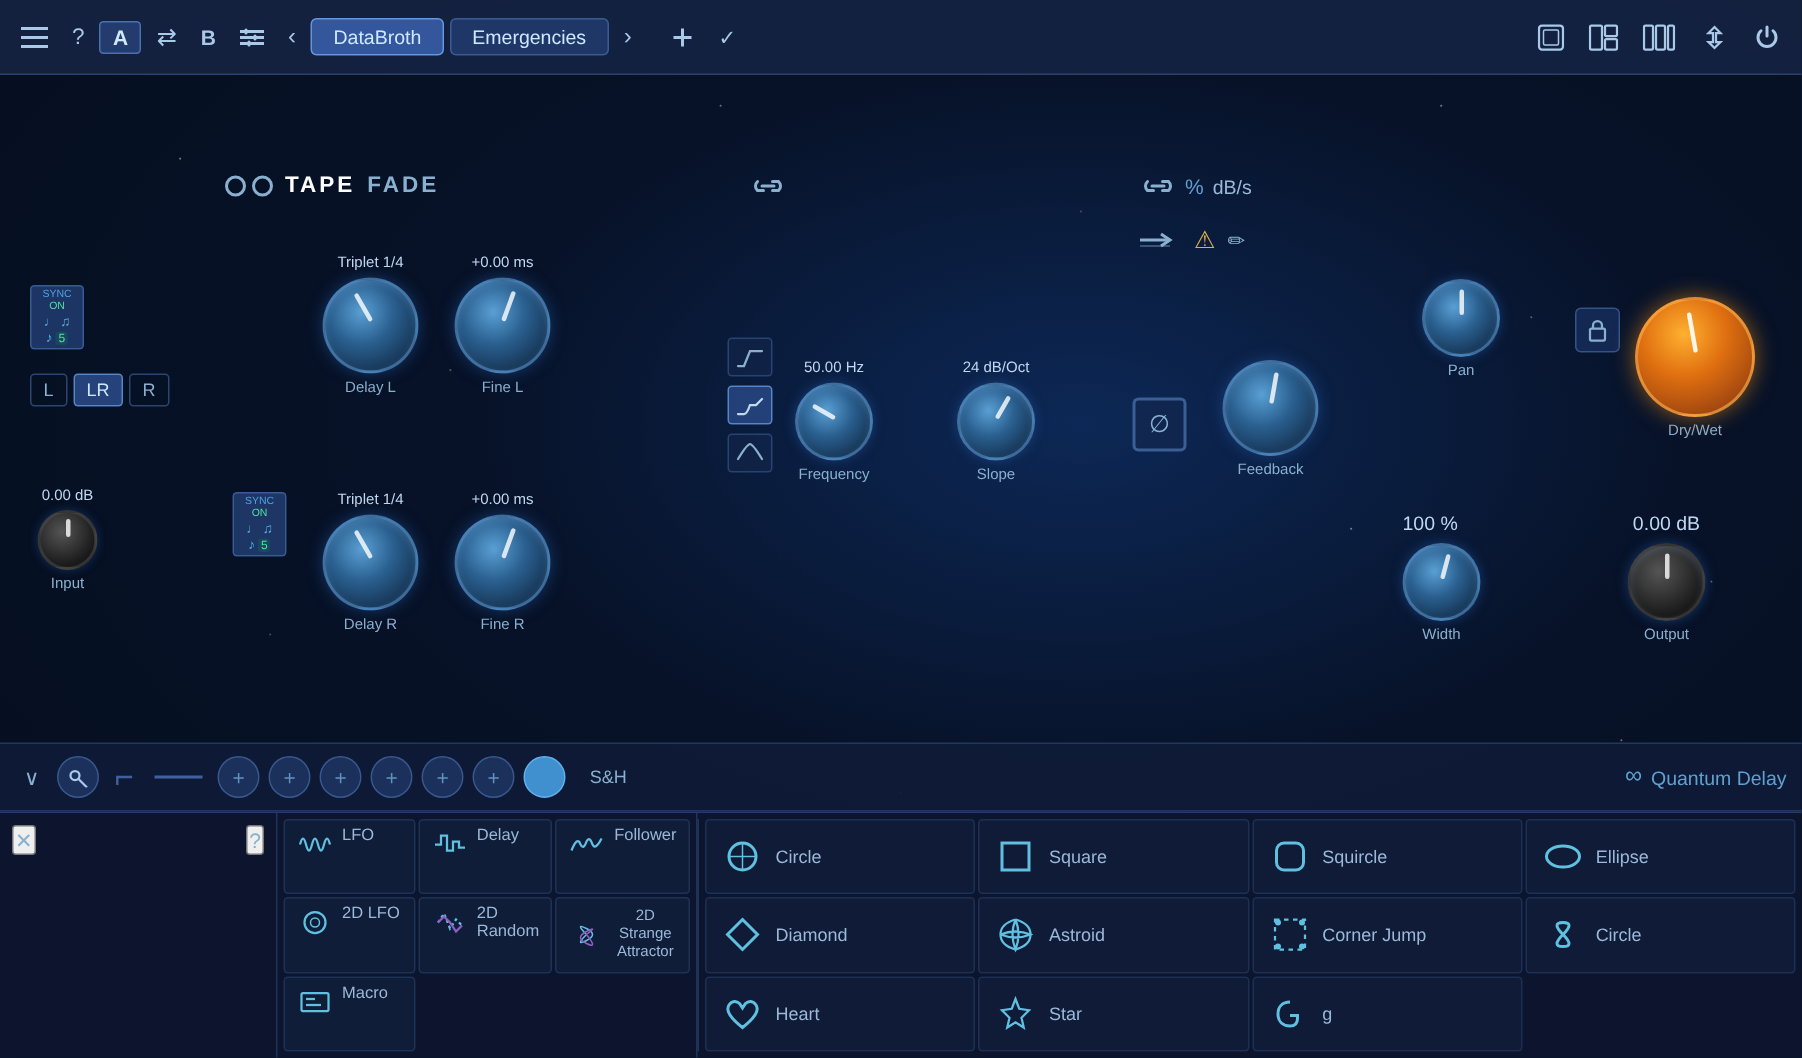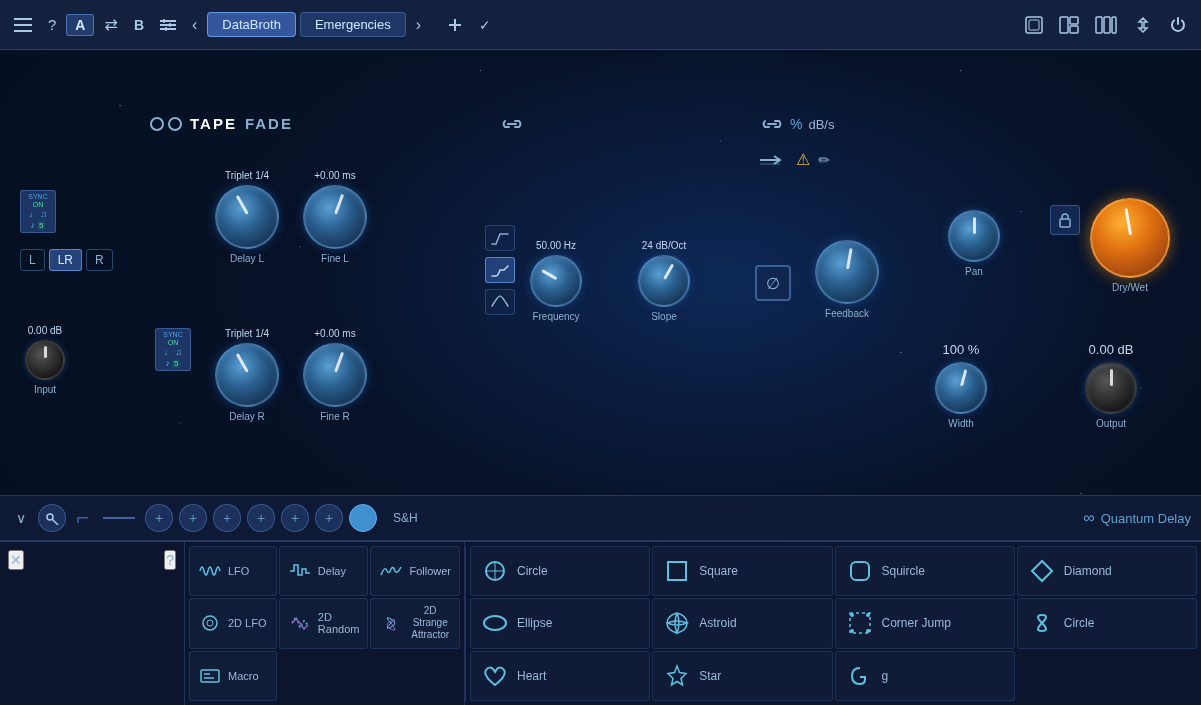--- a/index.html
+++ b/index.html
@@ -391,21 +391,20 @@
       display: grid;
       grid-template-columns: repeat(3, 1fr);
       grid-template-rows: repeat(3, 1fr);
       gap: 2px;
       padding: 4px;
       border-right: 1px solid rgba(60,100,160,0.4);
       max-width: 280px;
     }
     .mod-btn {
       display: flex;
-      align-items: center;
       gap: 6px;
       padding: 4px 8px;
       border: 1px solid rgba(60,100,160,0.3);
       border-radius: 3px;
       background: rgba(20,38,70,0.5);
       color: #8ab0d0;
       font-size: 11px;
       cursor: pointer;
     }
     .mod-icon {
@@ -700,21 +699,21 @@
 
   <div style="position:absolute;top:190px;left:815px;">
     <div class="knob-container">
       <div class="knob knob-lg">
         <div class="knob-indicator" style="transform:rotate(10deg);"></div>
       </div>
       <span class="knob-label">Feedback</span>
     </div>
   </div>
 
-  <div style="position:absolute;top:160px;left:948px;">
+  <div style="position:absolute;top:136px;left:948px;">
     <div class="knob-container">
       <div class="knob knob-md">
         <div class="knob-indicator" style="transform:rotate(0deg);"></div>
       </div>
       <span class="knob-label">Pan</span>
     </div>
   </div>
 
   <div class="lock-icon">
     <svg width="14" height="16" viewBox="0 0 14 16">
@@ -726,21 +725,21 @@
   <div style="position:absolute;top:148px;left:1090px;">
     <div class="knob-container">
       <div class="knob knob-orange">
         <div class="knob-indicator" style="transform:rotate(-10deg);background:rgba(255,255,255,0.9);"></div>
       </div>
       <span class="knob-label">Dry/Wet</span>
     </div>
   </div>
 
   <div style="position:absolute;top:290px;left:935px;">
-    <div style="text-align:center;margin-bottom:4px;">
+    <div style="text-align:left;margin-bottom:4px;">
       <span style="color:#c0d8f0;font-size:13px;">100 %</span>
     </div>
     <div class="knob-container">
       <div class="knob knob-md">
         <div class="knob-indicator" style="transform:rotate(15deg);"></div>
       </div>
       <span class="knob-label">Width</span>
     </div>
   </div>
 
@@ -889,33 +888,33 @@
           <svg width="26" height="26" viewBox="0 0 26 26">
               <rect x="4" y="4" width="18" height="18" rx="5" ry="5" fill="none" stroke="#60c0e0" stroke-width="2"></rect>
             </svg>
         </div>
         <span style="color:#9ab8d8;font-size:12px;">Squircle</span>
       </div>
 
       <div class="shape-btn">
         <div class="shape-icon">
           <svg width="26" height="26" viewBox="0 0 26 26">
+              <ellipse cx="13" cy="13" rx="11" ry="7" fill="none" stroke="#60c0e0" stroke-width="2"></ellipse>
+            </svg>
+        </div>
+        <span style="color:#9ab8d8;font-size:12px;">Ellipse</span>
+      </div>
+
+      <div class="shape-btn">
+        <div class="shape-icon">
+          <svg width="26" height="26" viewBox="0 0 26 26">
               <polygon points="13,3 23,13 13,23 3,13" fill="none" stroke="#60c0e0" stroke-width="2"></polygon>
             </svg>
         </div>
         <span style="color:#9ab8d8;font-size:12px;">Diamond</span>
-      </div>
-
-      <div class="shape-btn">
-        <div class="shape-icon">
-          <svg width="26" height="26" viewBox="0 0 26 26">
-              <ellipse cx="13" cy="13" rx="11" ry="7" fill="none" stroke="#60c0e0" stroke-width="2"></ellipse>
-            </svg>
-        </div>
-        <span style="color:#9ab8d8;font-size:12px;">Ellipse</span>
       </div>
 
       <div class="shape-btn">
         <div class="shape-icon">
           <svg width="26" height="26" viewBox="0 0 26 26">
               <path d="M13 3 Q17 13 13 23 Q9 13 13 3 M3 13 Q13 9 23 13 Q13 17 3 13" fill="none" stroke="#60c0e0" stroke-width="1.5"></path>
               <path d="M13 3 C20 5 23 8 23 13 C23 18 20 21 13 23 C6 21 3 18 3 13 C3 8 6 5 13 3" fill="none" stroke="#60c0e0" stroke-width="1.5"></path>
             </svg>
         </div>
         <span style="color:#9ab8d8;font-size:12px;">Astroid</span>

